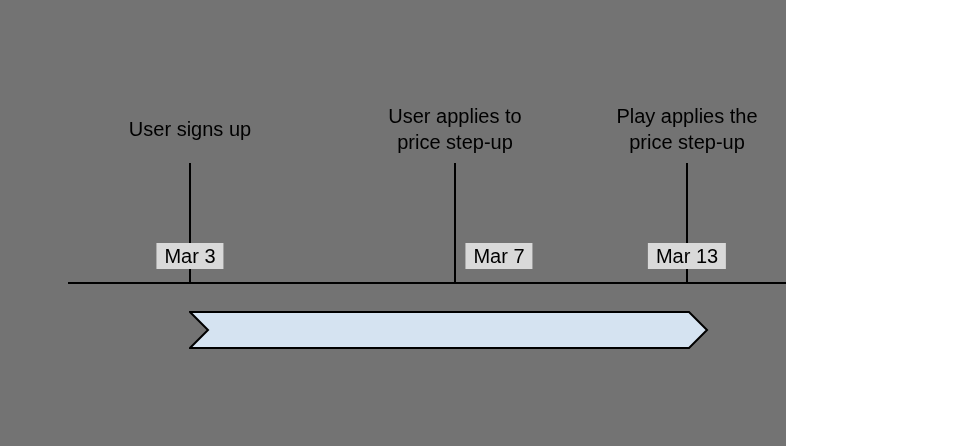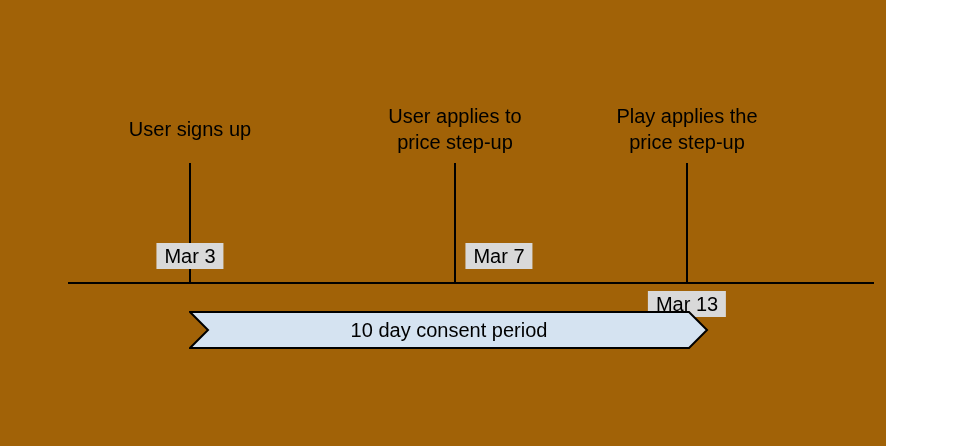--- a/index.html
+++ b/index.html
@@ -3,23 +3,23 @@
 <meta charset="utf-8">
 <style>
   html, body {
     margin: 0;
     padding: 0;
     background: #ffffff;
     font-family: "Liberation Sans", "DejaVu Sans", sans-serif;
   }
   .stage {
     position: relative;
-    width: 886px;
+    width: 786px;
     height: 446px;
-    background: #a16207;
+    background: #737373;
     overflow: hidden;
     color: #000000;
   }
   .axis {
     position: absolute;
     left: 68px;
     top: 282px;
     width: 806px;
     height: 2px;
     background: #000000;
@@ -102,21 +102,20 @@
     <div class="tick"></div>
     <div class="event-label">User applies to
 price step-up</div>
     <div class="date-badge" style="background-color: rgb(217, 217, 217); margin-left: 44px;">Mar 7</div>
   </div>
 
   <div class="event event-3">
     <div class="tick"></div>
     <div class="event-label">Play applies the
 price step-up</div>
-    <div class="date-badge" style="background-color: rgb(217, 217, 217); margin-top: 48px;">Mar 13</div>
+    <div class="date-badge" style="background-color: rgb(217, 217, 217);">Mar 13</div>
   </div>
 
   <svg class="banner-svg" viewBox="0 0 520 40">
     <polygon points="1,2 500,2 518,20 500,38 1,38 19,20" stroke="#000000" stroke-width="2" stroke-linejoin="miter" fill="#d5e3f1"></polygon>
   </svg>
-  <div class="banner-label">10 day consent period</div>
 
 </div>
 
 </body></html>

